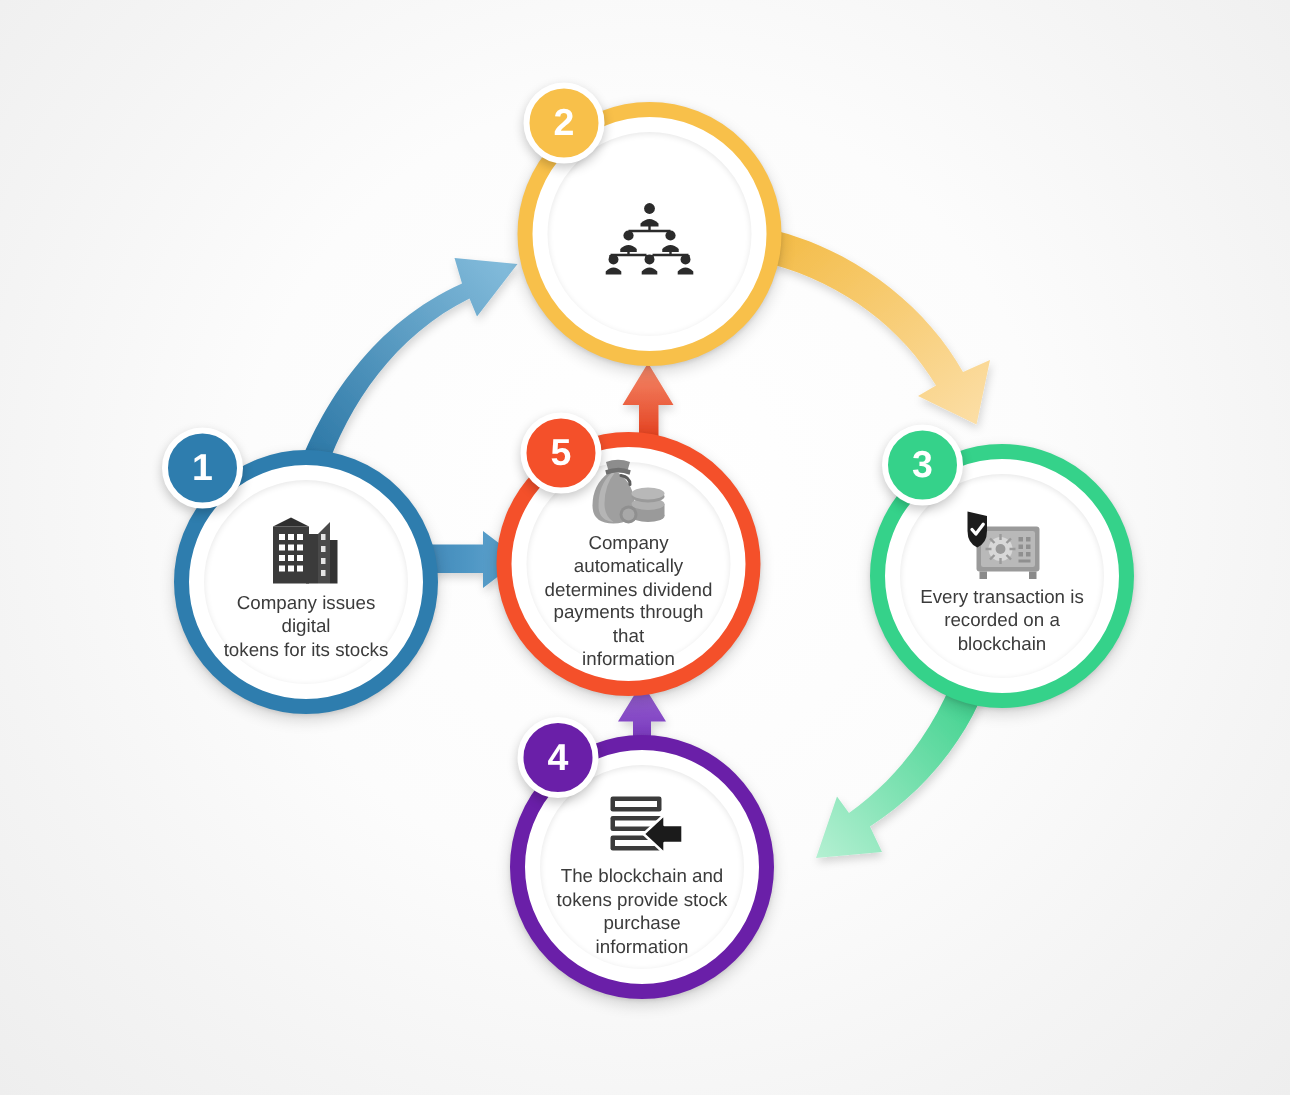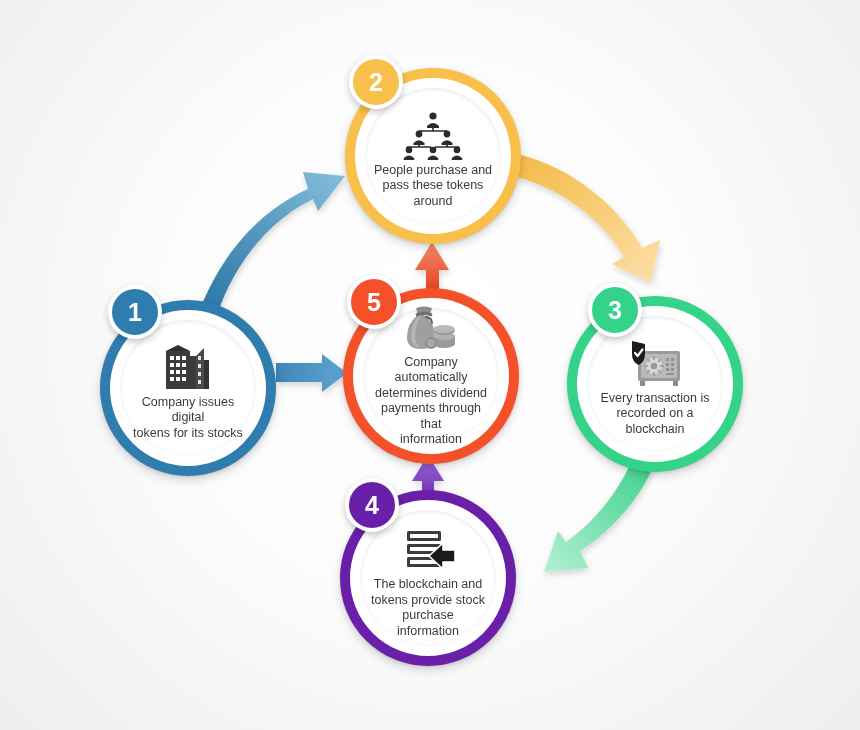--- a/index.html
+++ b/index.html
@@ -58,25 +58,25 @@
     color:#ffffff;
     font-size:25px;
     font-weight:bold;
     display:flex;align-items:center;justify-content:center;
     box-shadow:0 3px 7px rgba(0,0,0,0.22);
     border:4px solid #ffffff;
     box-sizing:border-box;
     z-index:6;
   }
   
-  #node-1{left:100px;top:300px;width:176px;height:176px;}
+  #node-1{left:116px;top:300px;width:176px;height:176px;}
   #node-2{left:345px;top:68px;width:176px;height:176px;}
-  #node-3{left:567px;top:296px;width:176px;height:176px;}
+  #node-3{left:580px;top:296px;width:176px;height:176px;}
   #node-4{left:340px;top:490px;width:176px;height:176px;}
-  #node-5{left:343px;top:288px;width:176px;height:176px;}
+  #node-5{left:331px;top:288px;width:176px;height:176px;}
 
   #badge-1{left:108px;top:285px;}
   #badge-2{left:349px;top:55px;}
   #badge-3{left:588px;top:283px;}
   #badge-4{left:345px;top:478px;}
   #badge-5{left:347px;top:275px;}
   svg.icn{display:block;}
 </style>
 </head>
 <body>
@@ -232,23 +232,20 @@
               <path d="M38.5 32 q5.5 -5.5 11 0 v2 h-11 z"></path>
             <circle cx="6" cy="39" r="3.3"></circle>
               <path d="M0.8 47 q5.2 -5.2 10.4 0 v2 h-10.4 z"></path>
             <circle cx="30" cy="39" r="3.3"></circle>
               <path d="M24.8 47 q5.2 -5.2 10.4 0 v2 h-10.4 z"></path>
             <circle cx="54" cy="39" r="3.3"></circle>
               <path d="M48.8 47 q5.2 -5.2 10.4 0 v2 h-10.4 z"></path>
           </g>
         </svg>
       </div>
-      <div class="label">People purchase and
-pass these tokens
-around</div>
     </div>
   </div>
   <div class="badge" id="badge-2" style="background:#F8C04A;">
     <span>2</span>
   </div>
 
   <div class="node" id="node-3" style="border:10px solid #35D28A;">
     <div class="inner">
       <div class="icon">
         <svg class="icn" width="62" height="50" viewBox="0 0 62 50">

